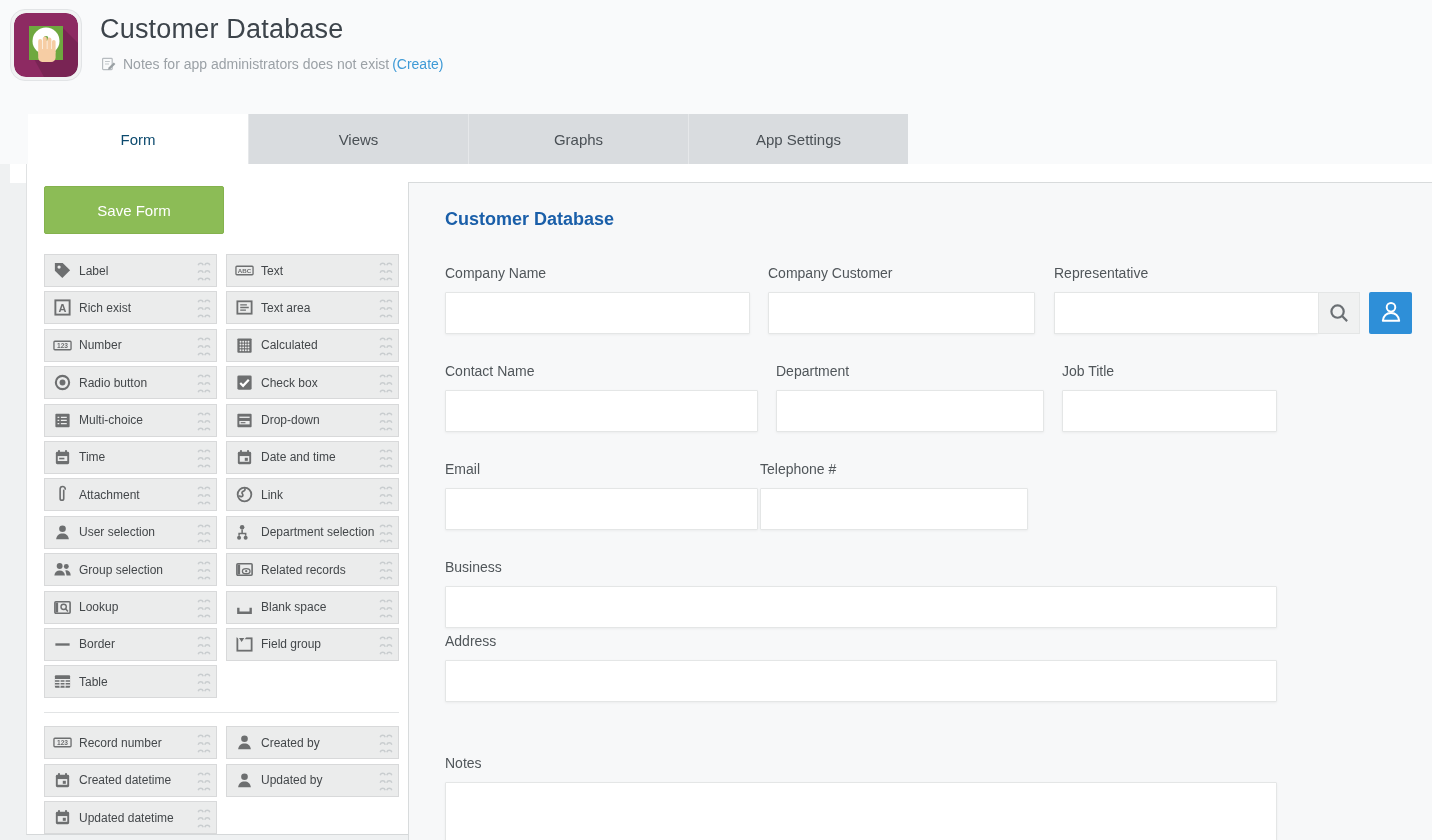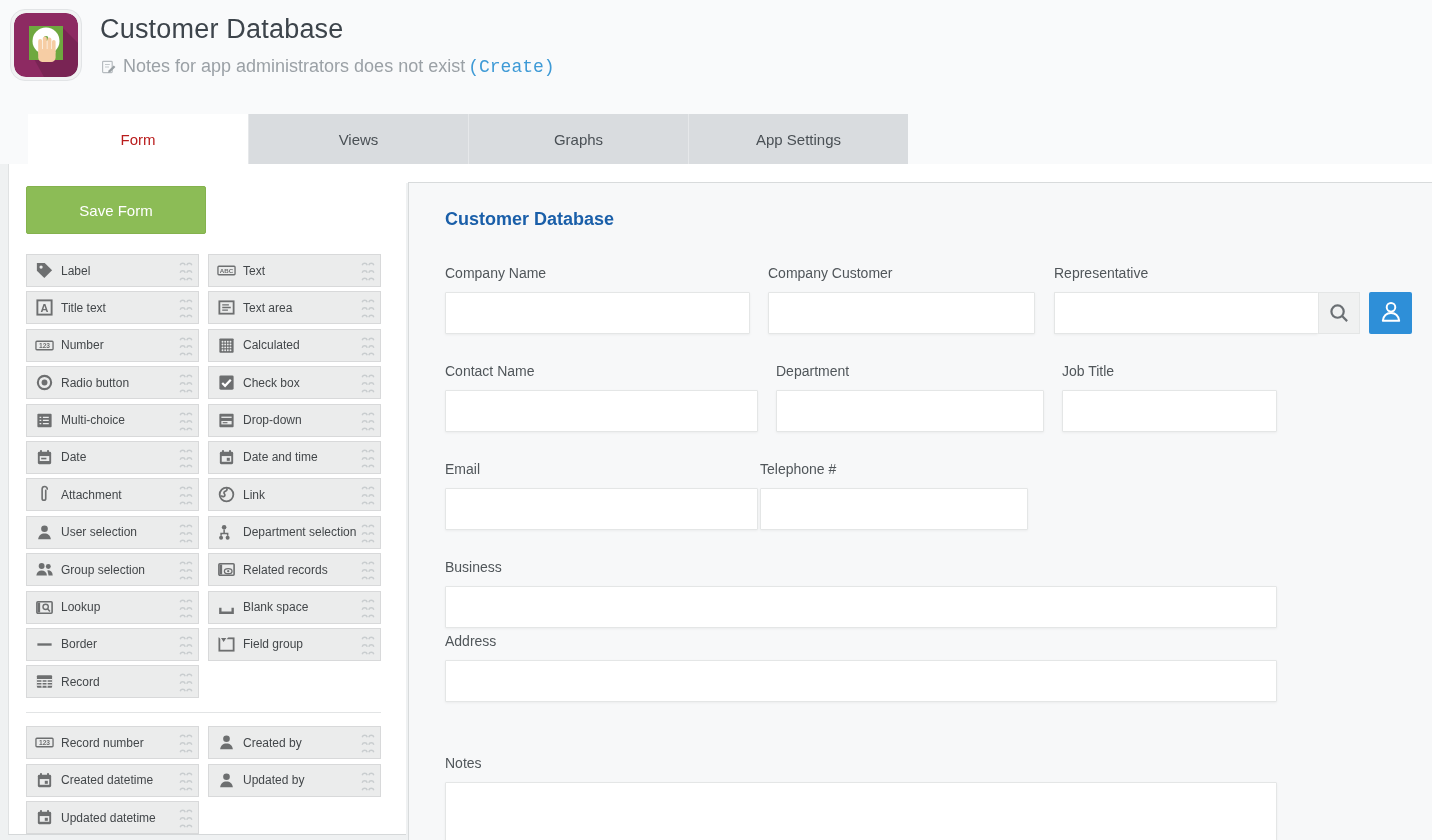--- a/index.html
+++ b/index.html
@@ -8,33 +8,33 @@
     background:var(--page-bg,#eff1f2);
     font-family:"Liberation Sans", sans-serif;
     -webkit-font-smoothing:antialiased;
   }
   
   .header{position:absolute;top:0;left:0;right:0;height:164px;background:var(--header-bg,#f9fafb);}
   .app-icon{position:absolute;left:10px;top:9px;width:70px;height:70px;border-radius:15px;
     background:#f1f2f3;border:1px solid #e2e4e6;display:flex;align-items:center;justify-content:center;cursor:pointer;}
   .app-icon svg{display:block;}
   .app-title{position:absolute;left:100px;top:14px;margin:0;font-size:27px;font-weight:400;color:#3d444b;letter-spacing:.2px;}
-  .note-line{position:absolute;left:101px;top:56px;display:flex;align-items:center;font-size:18px;color:#9ba1a6;justify-content:center;}
+  .note-line{position:absolute;left:101px;top:56px;display:flex;align-items:center;font-size:14px;color:#9ba1a6;justify-content:center;}
   .note-line .nicon{margin-right:6px;display:inline-flex;}
-  .note-line a{color:var(--link-blue,#3e9ad6);text-decoration:none;cursor:pointer;margin-left:3px;font-family:Liberation Mono, monospace;}
+  .note-line a{color:var(--link-blue,#3e9ad6);text-decoration:none;cursor:pointer;margin-left:3px;}
   
   .tabs{position:absolute;left:28px;top:114px;height:50px;display:flex;}
   .tab{width:220px;height:50px;display:flex;align-items:center;justify-content:center;
     background:var(--tab-inactive,#d9dcdf);color:var(--tab-text,#4a5055);font-size:15px;cursor:pointer;
     border-left:1px solid #e6e8ea;box-sizing:border-box;}
   .tab:first-child{border-left:none;}
-  .tab.active{background:#ffffff;color:#b91c1c;}
+  .tab.active{background:#ffffff;color:#0c4a6e;}
   
   .content-band{position:absolute;left:10px;top:164px;right:0;height:19px;background:#ffffff;}
-  .left-panel{position:absolute;left:8px;top:164px;width:398px;height:671px;background:#ffffff;
+  .left-panel{position:absolute;left:26px;top:164px;width:398px;height:671px;background:#ffffff;
     border-left:1px solid #e0e2e3;border-bottom:1px solid #d5d8d9;box-sizing:border-box;
     padding:22px 0 1px 17px;}
   .save-btn{display:block;width:180px;height:48px;border:1px solid #84b24d;border-radius:2px;
     background:var(--save-green,#8cbc56);color:#fff;font-size:15px;font-family:inherit;cursor:pointer;margin:0 0 20px 0;}
   .palette{display:grid;grid-template-columns:173px 173px;column-gap:9px;row-gap:4.4px;}
   .pal-item{height:33px;box-sizing:border-box;background:#ebecec;border:1px solid #d8d9da;
     display:flex;align-items:center;padding:0 5px 0 7px;cursor:pointer;}
   .pal-item .picon{width:20px;height:20px;display:inline-flex;align-items:center;justify-content:center;color:var(--icon-gray,#6d6f70);}
   .pal-item .plabel{flex:1;margin-left:7px;font-size:12px;color:#43474a;white-space:nowrap;overflow:hidden;}
   .pal-item .phandle{display:inline-flex;opacity:.9;}
@@ -151,21 +151,21 @@
           </svg>
         </span>
       </div>
       <div class="pal-item">
         <span class="picon">
           <svg width="19" height="19" viewBox="0 0 20 20">
             <rect x="2.5" y="2.5" width="15" height="15" fill="none" stroke="currentColor" stroke-width="2"></rect>
             <text x="10" y="14.6" font-size="11.5" font-weight="bold" text-anchor="middle" fill="currentColor" font-family="sans-serif">A</text>
           </svg>
         </span>
-        <span class="plabel">Title text</span>
+        <span class="plabel">Rich exist</span>
         <span class="phandle">
           <svg width="14" height="25" viewBox="0 0 14 25">
             <g fill="none" stroke="#c6cacc" stroke-width="1.5">
               <path d="M1.2 7.2a2.6 2.6 0 0 1 5 0"></path>
               <path d="M7.8 7.2a2.6 2.6 0 0 1 5 0"></path>
               <path d="M1.2 14.7a2.6 2.6 0 0 1 5 0"></path>
               <path d="M7.8 14.7a2.6 2.6 0 0 1 5 0"></path>
               <path d="M1.2 22.2a2.6 2.6 0 0 1 5 0"></path>
               <path d="M7.8 22.2a2.6 2.6 0 0 1 5 0"></path>
             </g>
@@ -343,21 +343,21 @@
       <div class="pal-item">
         <span class="picon">
           <svg width="19" height="19" viewBox="0 0 20 20">
             <rect x="5.3" y="2.3" width="2" height="3" fill="currentColor"></rect>
             <rect x="12.7" y="2.3" width="2" height="3" fill="currentColor"></rect>
             <rect x="3" y="4" width="14" height="13" rx="1.5" fill="currentColor"></rect>
             <rect x="5" y="8.5" width="10" height="5.2" fill="#ebecec"></rect>
             <path d="M6.5 11.1h5.5" stroke="currentColor" stroke-width="1.7"></path>
           </svg>
         </span>
-        <span class="plabel">Date</span>
+        <span class="plabel">Time</span>
         <span class="phandle">
           <svg width="14" height="25" viewBox="0 0 14 25">
             <g fill="none" stroke="#c6cacc" stroke-width="1.5">
               <path d="M1.2 7.2a2.6 2.6 0 0 1 5 0"></path>
               <path d="M7.8 7.2a2.6 2.6 0 0 1 5 0"></path>
               <path d="M1.2 14.7a2.6 2.6 0 0 1 5 0"></path>
               <path d="M7.8 14.7a2.6 2.6 0 0 1 5 0"></path>
               <path d="M1.2 22.2a2.6 2.6 0 0 1 5 0"></path>
               <path d="M7.8 22.2a2.6 2.6 0 0 1 5 0"></path>
             </g>
@@ -605,21 +605,21 @@
       </div>
       <div class="pal-item">
         <span class="picon">
           <svg width="19" height="19" viewBox="0 0 20 20">
             <rect x="2" y="3.5" width="16" height="13" rx="1" fill="currentColor"></rect>
             <g stroke="#ebecec" stroke-width="1.2">
               <path d="M2 8h16M2 10.9h16M2 13.8h16M7.4 8v8.5M12.7 8v8.5"></path>
             </g>
           </svg>
         </span>
-        <span class="plabel">Record</span>
+        <span class="plabel">Table</span>
         <span class="phandle">
           <svg width="14" height="25" viewBox="0 0 14 25">
             <g fill="none" stroke="#c6cacc" stroke-width="1.5">
               <path d="M1.2 7.2a2.6 2.6 0 0 1 5 0"></path>
               <path d="M7.8 7.2a2.6 2.6 0 0 1 5 0"></path>
               <path d="M1.2 14.7a2.6 2.6 0 0 1 5 0"></path>
               <path d="M7.8 14.7a2.6 2.6 0 0 1 5 0"></path>
               <path d="M1.2 22.2a2.6 2.6 0 0 1 5 0"></path>
               <path d="M7.8 22.2a2.6 2.6 0 0 1 5 0"></path>
             </g>

